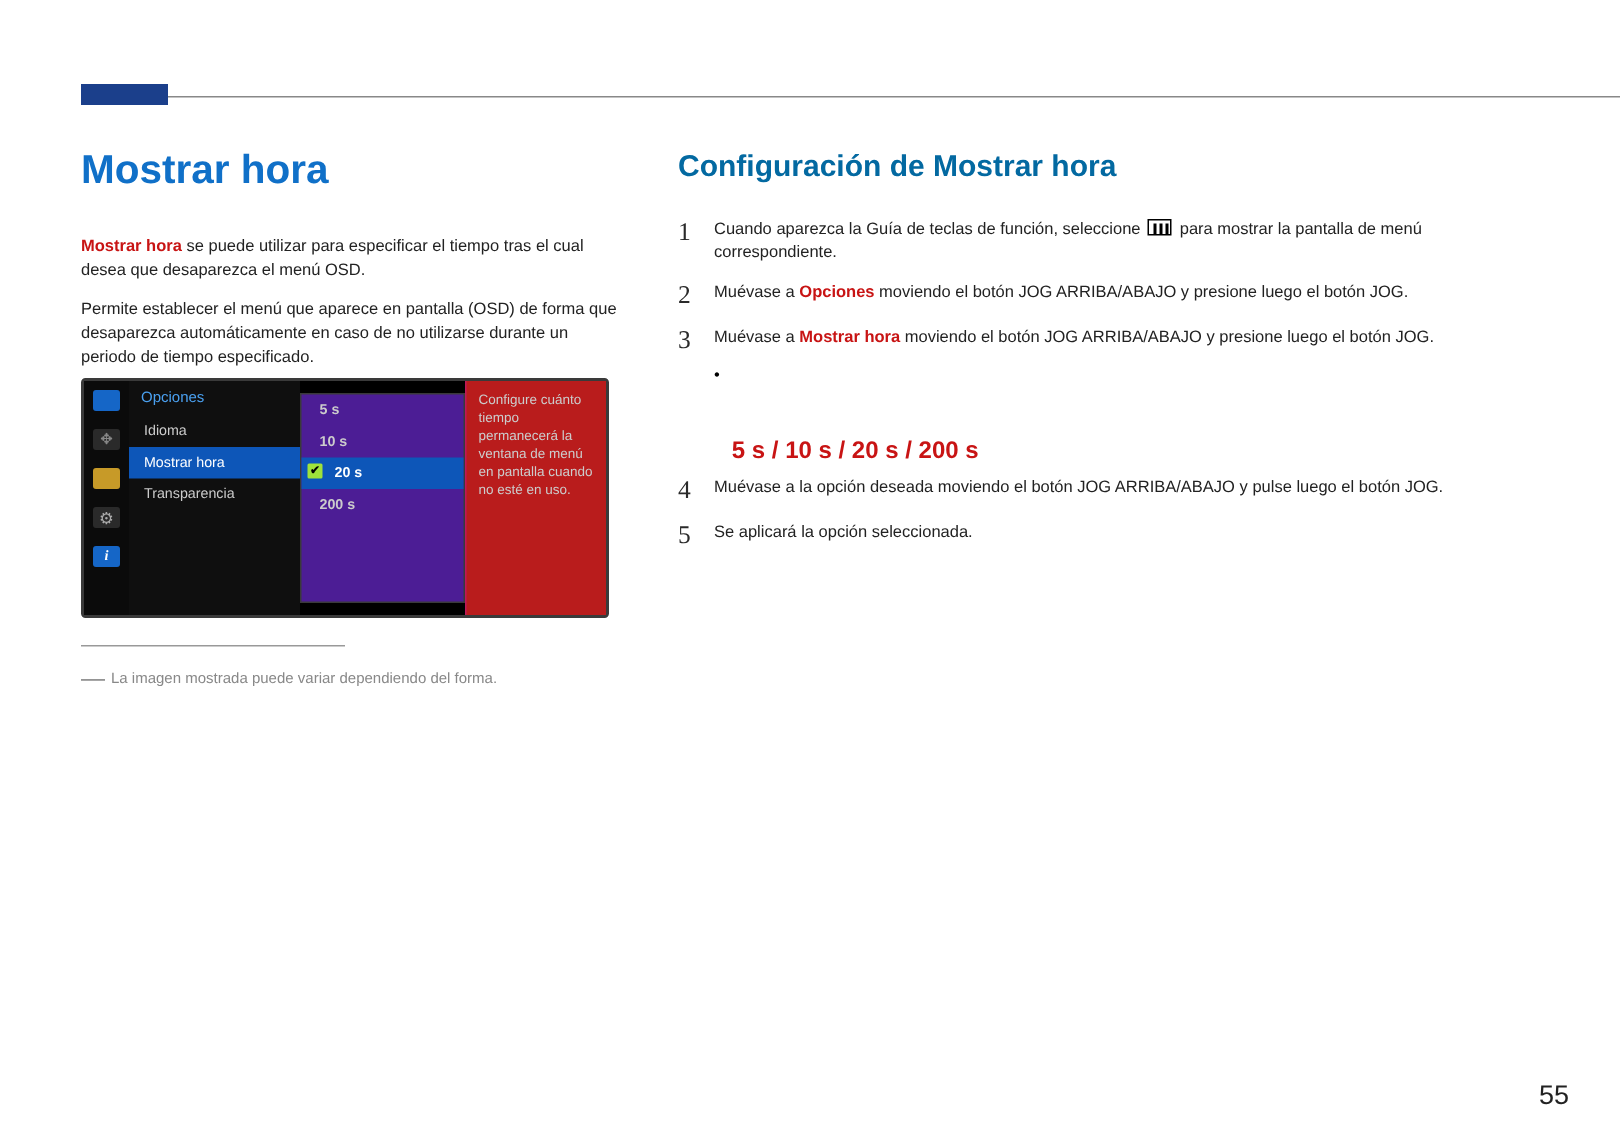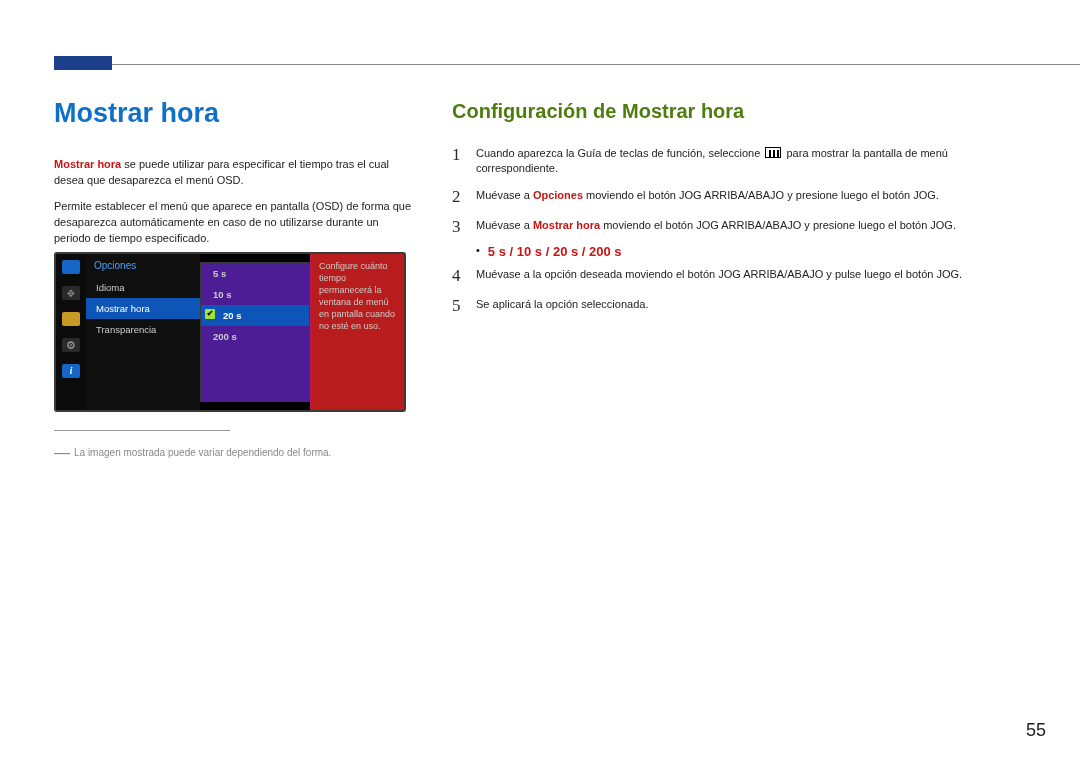--- a/index.html
+++ b/index.html
@@ -2,21 +2,21 @@
 <html><head>
 <meta charset="utf-8">
 <style>
   * { margin:0; padding:0; box-sizing:border-box; }
   body { width:1080px; height:763px; font-family: Arial, "Helvetica Neue", sans-serif; background:#fff; color:#000; position:relative; }
 
   .top-rule { position:absolute; top:64px; left:54px; right:0; border-top:1px solid #888; }
   .top-accent { position:absolute; top:56px; left:54px; width:58px; height:14px; background:#1b3f8b; }
 
   h1.main-title { position:absolute; top:98px; left:54px; font-size:27px; font-weight:bold; color:#1070c8; }
-  h2.sub-title  { position:absolute; top:100px; left:452px; font-size:20px; font-weight:bold; color:#4d7c0f; }
+  h2.sub-title  { position:absolute; top:100px; left:452px; font-size:20px; font-weight:bold; color:#0369a1; }
 
   .intro { position:absolute; top:156px; left:54px; width:358px; font-size:11px; line-height:16px; color:#222; }
   .intro p + p { margin-top:10px; }
   .intro .hl { font-weight:bold; color:#c81414; }
 
   
   .osd { position:absolute; top:252px; left:54px; width:352px; height:160px; background:#000; border:2px solid #3a3a3a; border-radius:3px; display:flex; font-size:9.5px; color:#ddd; }
   .osd-icons { width:30px; background:#0b0b0b; display:flex; flex-direction:column; align-items:center; padding-top:6px; gap:12px; }
   .osd-icons .ico { width:18px; height:14px; display:flex; align-items:center; justify-content:center; border-radius:2px; }
   .ico-mon  { background:#1566c7; }
@@ -46,21 +46,21 @@
   
   .steps { position:absolute; top:146px; left:452px; width:574px; font-size:11px; color:#222; }
   .step { display:flex; align-items:flex-start; margin-bottom:12px; }
   .step .num { width:24px; font-size:17px; color:#2a2a2a; font-weight:normal; font-family:"Times New Roman",serif; line-height:18px; }
   .step .txt { flex:1; line-height:15px; }
   .step .hl-o { color:#c81414; font-weight:bold; }
   .step .menu-icon { display:inline-block; width:16px; height:11px; border:1px solid #000; position:relative; vertical-align:-1px; margin:0 2px; }
   .step .menu-icon::before { content:""; position:absolute; left:3px; top:2px; width:2px; height:7px; background:#000; box-shadow:4px 0 0 #000, 8px 0 0 #000; }
   .bullet-line { display:flex; align-items:flex-start; margin:-4px 0 8px 24px; }
   .bullet-line .b { margin-right:8px; color:#000; }
-  .bullet-line .v { color:#c81414; font-weight:bold; font-size:13px; }
+  .bullet-line .v { color:#c81414; font-weight:bold; font-size:16px;margin-top:48px; }
 
   .page-num { position:absolute; bottom:22px; right:34px; font-size:18px; color:#222; font-family:Arial,sans-serif; }
 </style>
 </head>
 <body>
 
 <div class="top-rule"></div>
 <div class="top-accent"></div>
 
 <h1 class="main-title">Mostrar hora</h1>

